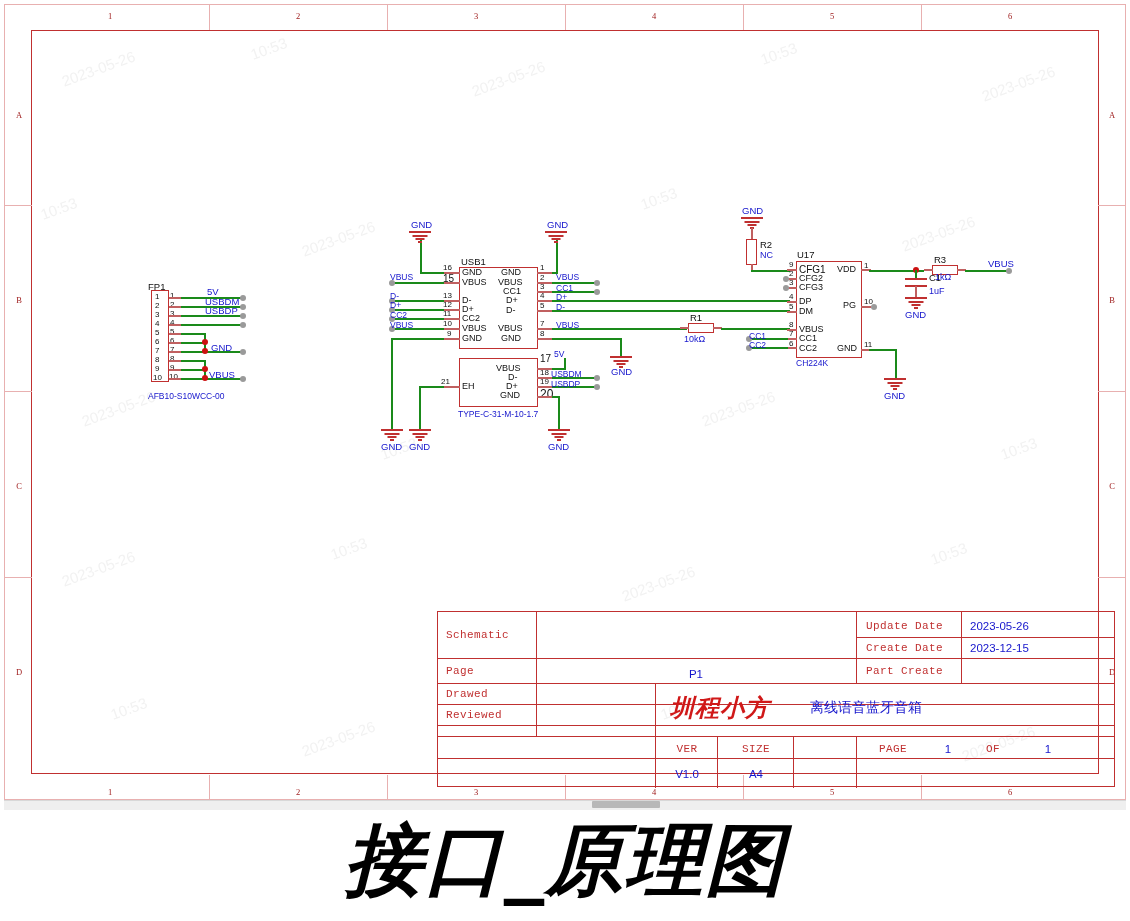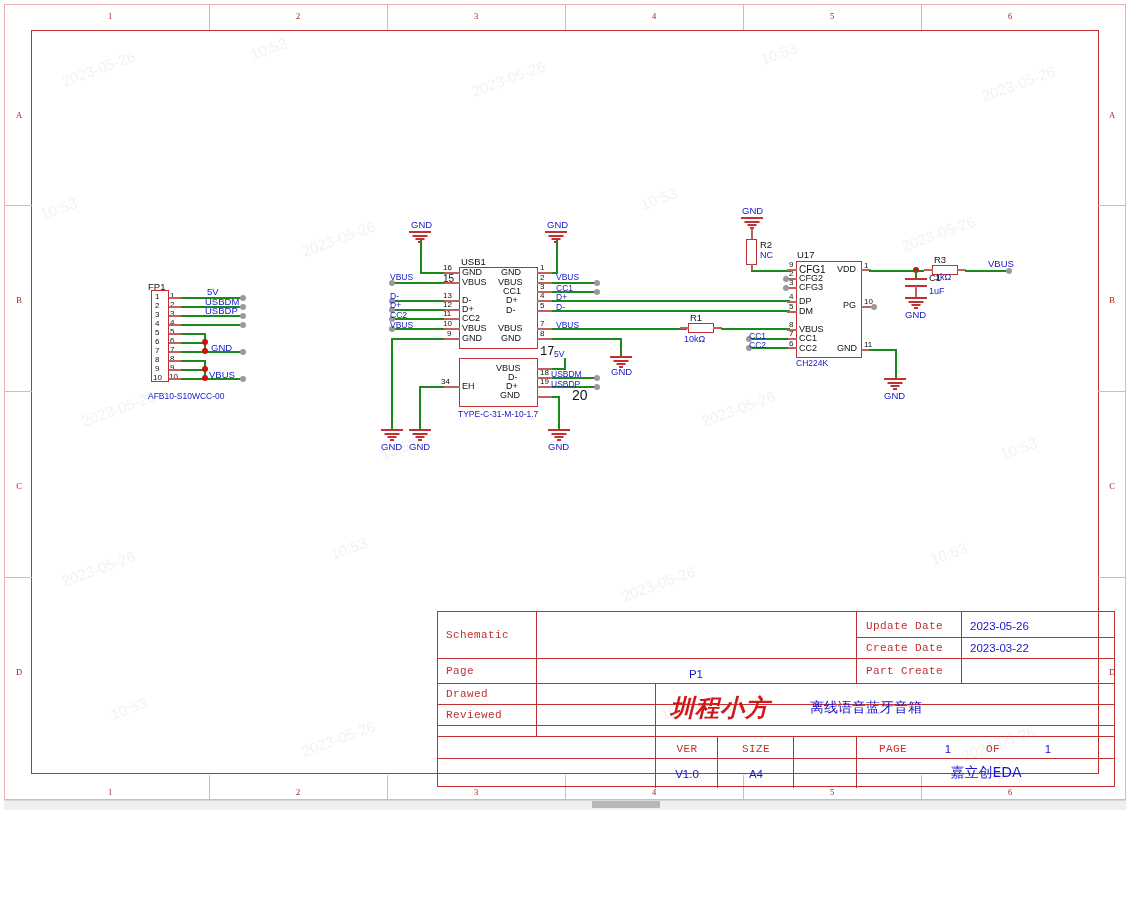--- a/index.html
+++ b/index.html
@@ -344,25 +344,25 @@
 
   <div class="box" style="left:459px;top:358px;width:79px;height:49px;"></div>
   <div class="lbl lbl-part" style="left:458px;top:409px;font-size:8.5px;">TYPE-C-31-M-10-1.7</div>
 
   <div class="lbl lbl-pin" style="left:496px;top:363px;font-size:9px;">VBUS</div>
   <div class="lbl lbl-pin" style="left:508px;top:372px;font-size:9px;">D-</div>
   <div class="lbl lbl-pin" style="left:506px;top:381px;font-size:9px;">D+</div>
   <div class="lbl lbl-pin" style="left:500px;top:390px;font-size:9px;">GND</div>
   <div class="lbl lbl-pin" style="left:462px;top:381px;font-size:9px;">EH</div>
 
-  <div class="lbl lbl-num" style="left:540px;top:345px;font-size:12px;font-family:Liberation Mono, monospace;">17</div>
+  <div class="lbl lbl-num" style="left:540px;top:353px;font-size:10px;">17</div>
   <div class="lbl lbl-num" style="left:540px;top:368px;font-size:8px;">18</div>
   <div class="lbl lbl-num" style="left:540px;top:377px;font-size:8px;">19</div>
-  <div class="lbl lbl-num" style="left:572px;top:387px;font-size:14px;">20</div>
-  <div class="lbl lbl-num" style="left:441px;top:377px;font-size:8px;">34</div>
+  <div class="lbl lbl-num" style="left:540px;top:387px;font-size:12px;">20</div>
+  <div class="lbl lbl-num" style="left:441px;top:377px;font-size:8px;">21</div>
 
   <div class="pinline pinline-h" style="left:537px;top:368px;width:17px;"></div>
   <div class="pinline pinline-h" style="left:537px;top:377px;width:17px;"></div>
   <div class="pinline pinline-h" style="left:537px;top:386px;width:17px;"></div>
   <div class="pinline pinline-h" style="left:537px;top:396px;width:17px;"></div>
   <div class="pinline pinline-h" style="left:441px;top:386px;width:19px;"></div>
 
   <div class="wire wire-h" style="left:552px;top:368px;width:14px;"></div>
   <div class="wire wire-v" style="left:564px;top:358px;height:11px;"></div>
   <div class="lbl lbl-net" style="left:554px;top:349px;font-size:8.5px;">5V</div>
@@ -530,21 +530,21 @@
     <div class="tbline tbv" style="left:217px;top:146px;height:30px;"></div>
     <div class="tbline tbv" style="left:279px;top:124px;height:52px;"></div>
     <div class="tbline tbv" style="left:355px;top:124px;height:52px;"></div>
     <div class="tbline tbv" style="left:418px;top:124px;height:52px;"></div>
 
     <div class="tbcell tbmono" style="left:8px;top:12px;width:90px;height:22px;">Schematic</div>
 
     <div class="tbcell tbmono" style="left:428px;top:4px;width:100px;height:20px;">Update Date</div>
     <div class="tbcell tbval" style="left:532px;top:4px;width:140px;height:20px;">2023-05-26</div>
     <div class="tbcell tbmono" style="left:428px;top:26px;width:100px;height:19px;">Create Date</div>
-    <div class="tbcell tbval" style="left:532px;top:26px;width:140px;height:19px;">2023-03-22</div>
+    <div class="tbcell tbval" style="left:532px;top:26px;width:140px;height:19px;">2023-12-15</div>
 
     <div class="tbcell tbmono" style="left:8px;top:48px;width:90px;height:22px;">Page</div>
     <div class="tbcell tbval tbvalc" style="left:100px;top:48px;width:316px;height:28px;">P1</div>
     <div class="tbcell tbmono" style="left:428px;top:48px;width:110px;height:22px;">Part Create</div>
     <div class="tbcell tbval" style="left:532px;top:48px;width:140px;height:22px;"></div>
 
     <div class="tbcell tbmono" style="left:8px;top:73px;width:90px;height:18px;">Drawed</div>
     <div class="tbcell tbval" style="left:106px;top:73px;width:108px;height:18px;"></div>
     <div class="tbcell tbmono" style="left:8px;top:94px;width:90px;height:18px;">Reviewed</div>
     <div class="tbcell tbval" style="left:106px;top:94px;width:108px;height:18px;"></div>
@@ -554,21 +554,21 @@
 
     <div class="tbcell tbmono tbvalc" style="left:219px;top:126px;width:60px;height:21px;">VER</div>
     <div class="tbcell tbmono tbvalc" style="left:281px;top:126px;width:74px;height:21px;">SIZE</div>
     <div class="tbcell tbmono" style="left:420px;top:126px;width:70px;height:21px;justify-content:center;">PAGE</div>
     <div class="tbcell tbval" style="left:490px;top:126px;width:40px;height:21px;justify-content:center;">1</div>
     <div class="tbcell tbmono" style="left:535px;top:126px;width:40px;height:21px;justify-content:center;">OF</div>
     <div class="tbcell tbval" style="left:590px;top:126px;width:40px;height:21px;justify-content:center;">1</div>
 
     <div class="tbcell tbval tbvalc" style="left:219px;top:148px;width:60px;height:27px;">V1.0</div>
     <div class="tbcell tbval tbvalc" style="left:281px;top:148px;width:74px;height:27px;">A4</div>
-    <div class="tbcell tbcn tbvalc" style="left:420px;top:146px;width:256px;height:30px;">嘉立创EDA</div>
 
   </div>
 
   <div class="sbar"></div>
   <div class="sbar-thumb"></div>
 
+  <div class="caption">接口_原理图</div>
 
 </div>
 
 </body></html>

